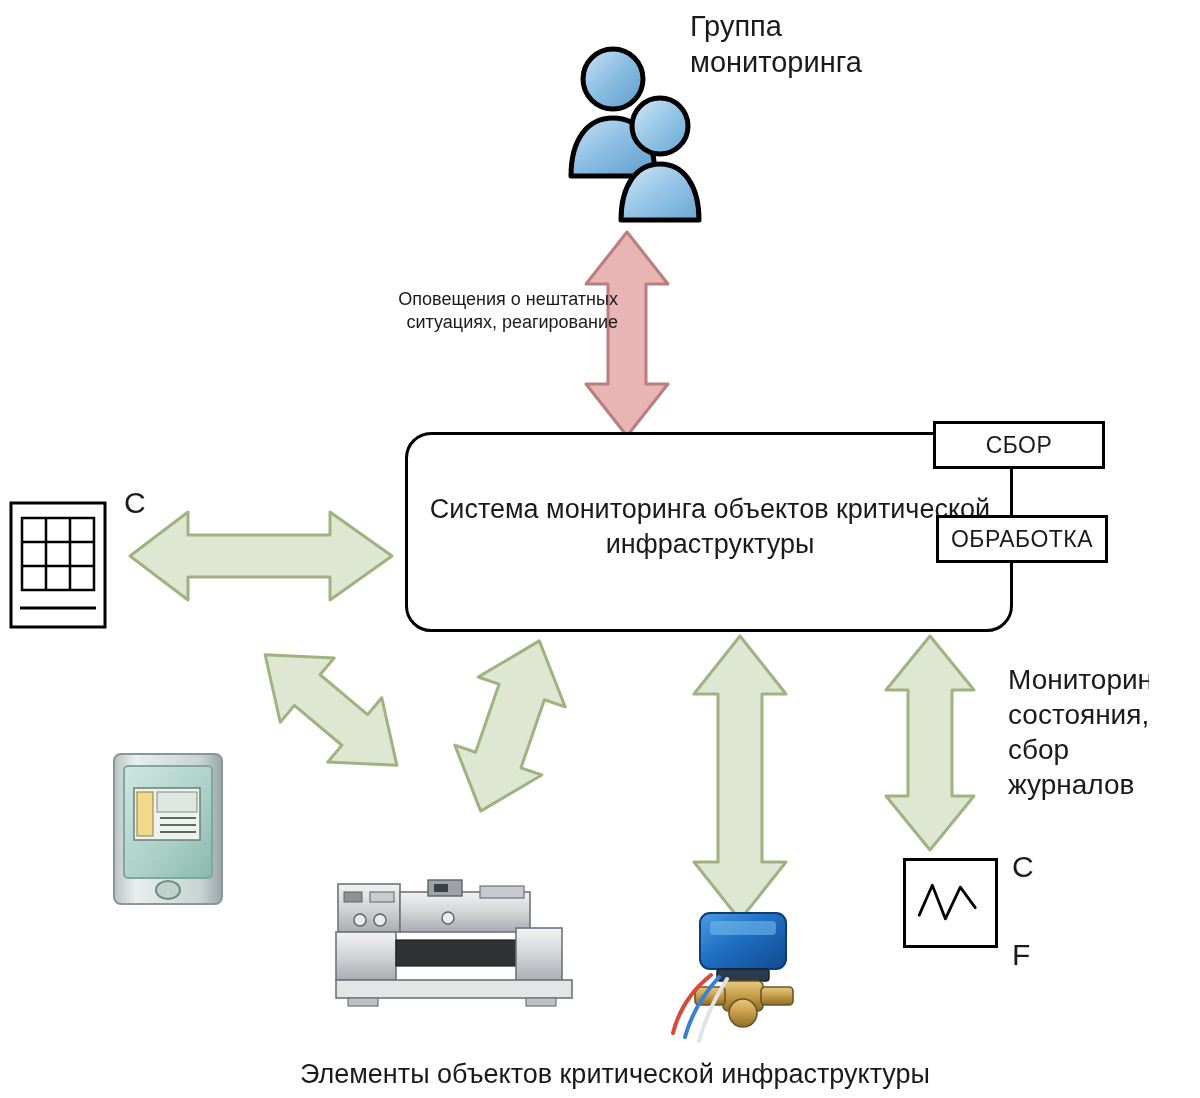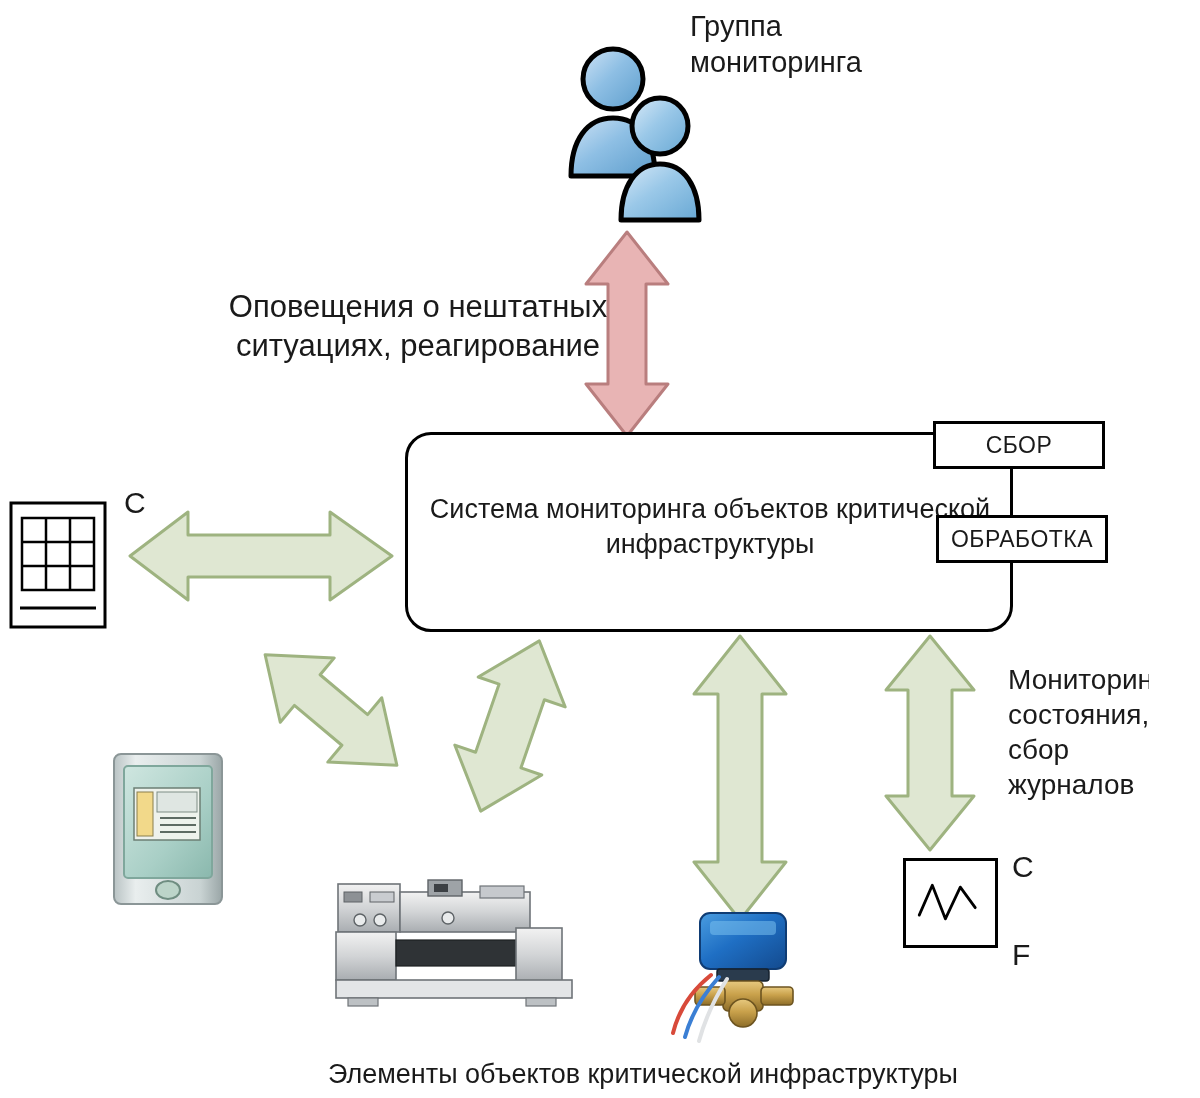--- a/index.html
+++ b/index.html
@@ -25,22 +25,22 @@
   
   #title-monitoring-group {
     left: 690px; top: 8px;
     width: 330px;
     font-size: 29px;
     text-align: left;
   }
   #label-alerts {
     left: 218px; top: 288px;
     width: 400px;
-    font-size: 31px;
-    text-align: center;
+    font-size: 18px;
+    text-align: right;
   }
   #center-box-text {
     position: absolute;
     left: 410px; top: 492px;
     width: 600px;
     font-size: 27px;
     text-align: center;
     color: #1a1a1a;
     line-height: 1.3;
   }
@@ -48,21 +48,20 @@
     left: 1008px; top: 662px;
     width: 190px;
     font-size: 28px;
     text-align: left;
   }
   #label-elements {
     left: 300px; top: 1058px;
     width: 700px;
     font-size: 27px;
     text-align: left;
-    margin-left: 28px;
   }
   #label-c-left {
     left: 124px; top: 484px;
     font-size: 30px;
   }
   #label-c-right {
     left: 1012px; top: 848px;
     font-size: 30px;
   }
   #label-f-right {

